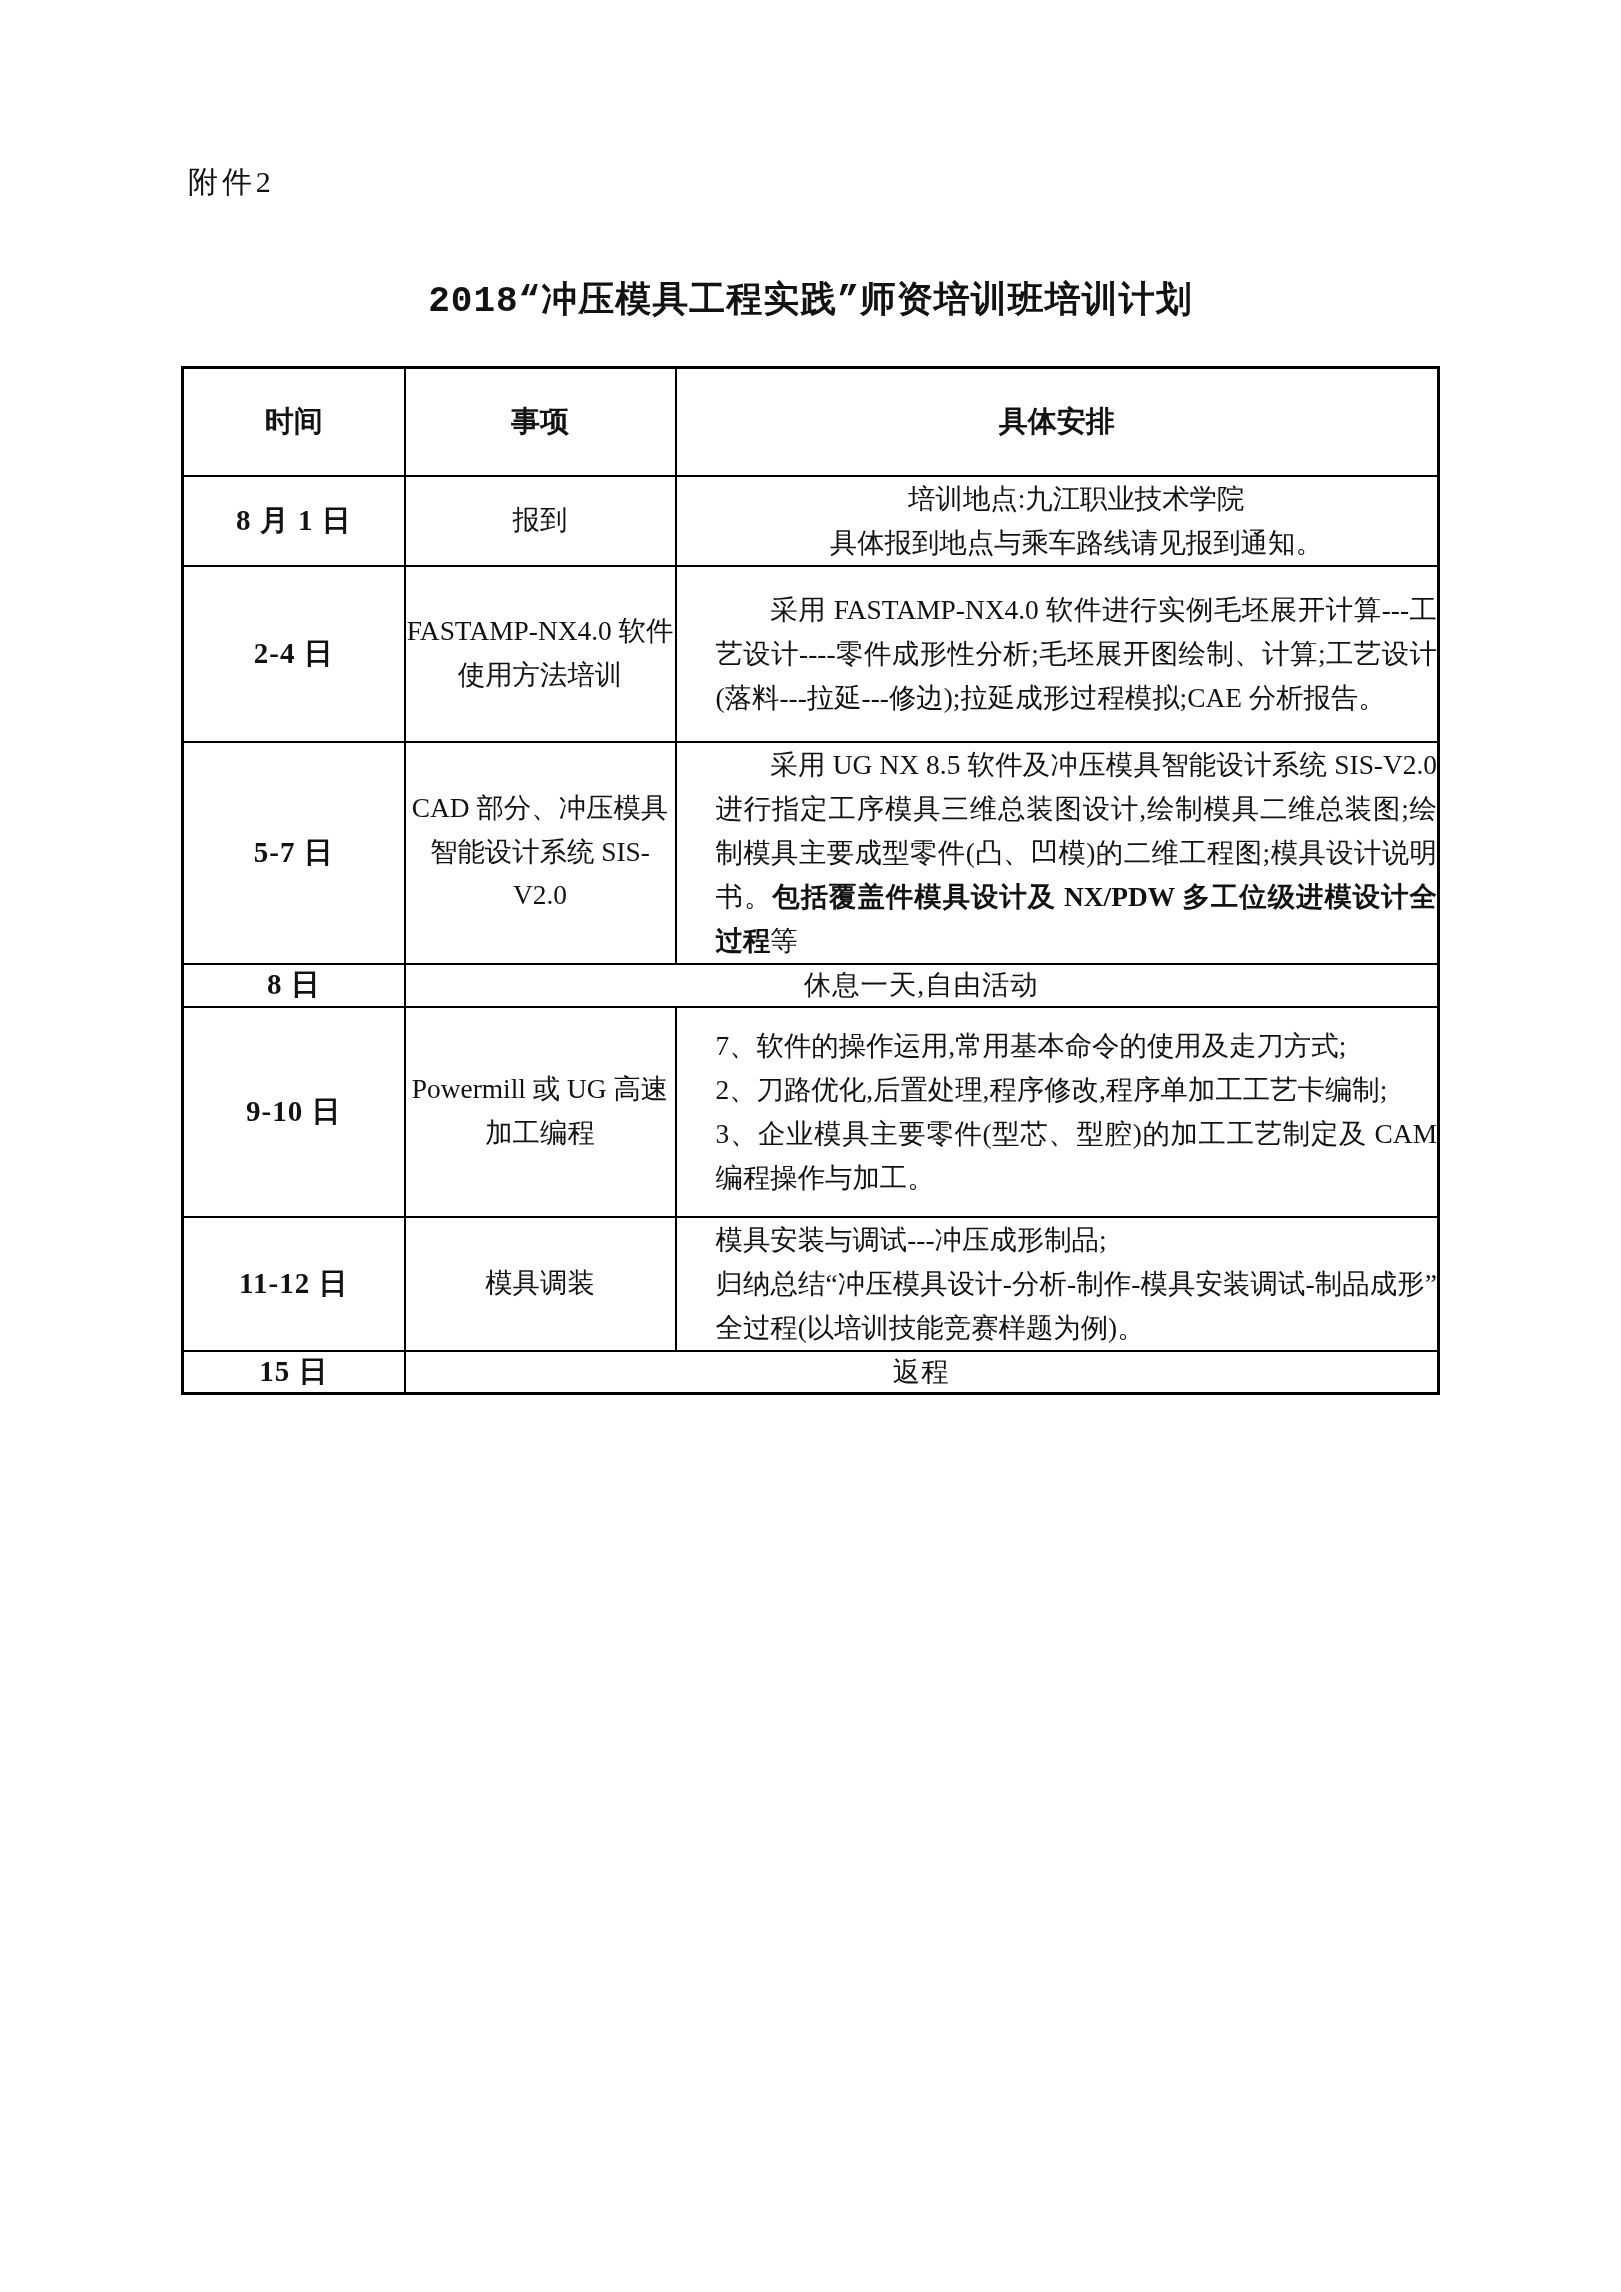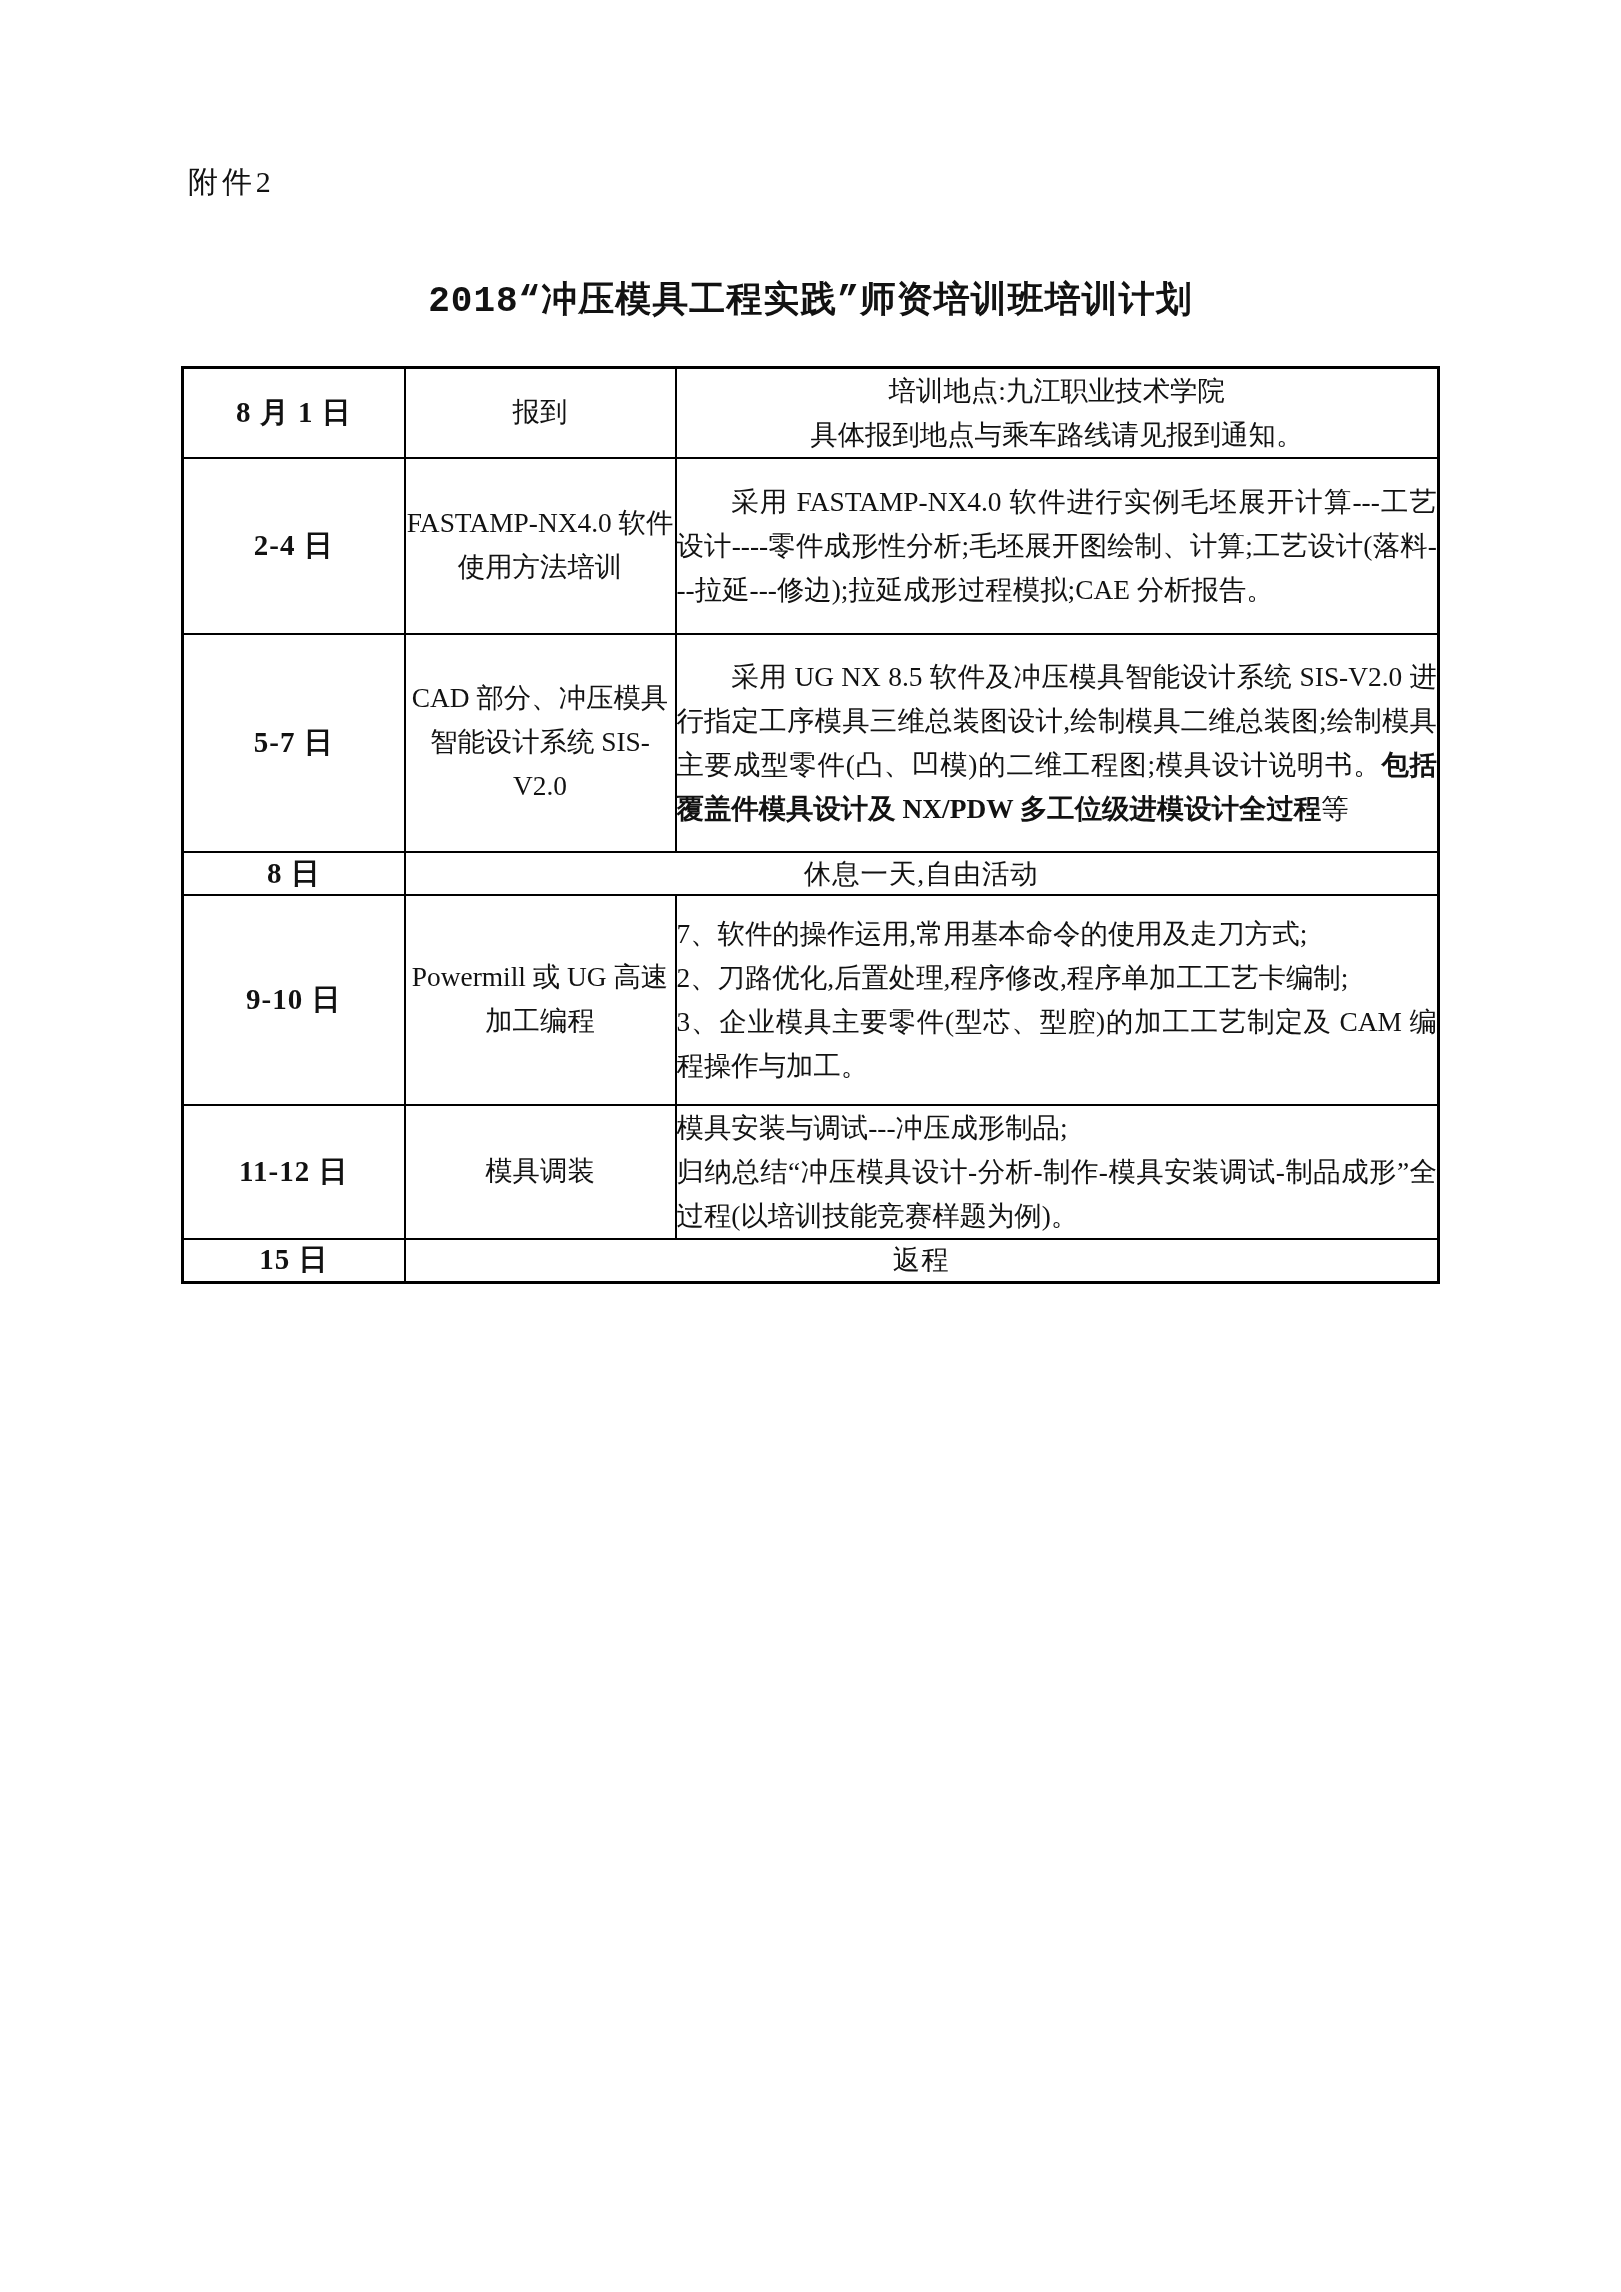--- a/index.html
+++ b/index.html
@@ -40,21 +40,21 @@
   }
   .c-item{
     font-size:27.4px;text-align:center;
     padding:5.9px 13.7px;line-height:1.6;
   }
   .c-arr{
     font-size:27.4px;line-height:44px;
     padding:3.9px 13.7px;text-align:justify;
   }
   .c-arr.center{text-align:center;}
-  .c-arr p{margin:0;}
+  .c-arr p{margin:0;padding-left:39px;}
   .p-indent{text-indent:2em;}
   .bold-seg{font-weight:bold;}
   .c-merged{
     font-size:27.4px;text-align:center;letter-spacing:1px;
   }
   .page-number{
     position:absolute;left:0;top:2135px;width:100%;
     text-align:center;font-size:26.5px;
   }
 </style>
@@ -68,20 +68,25 @@
   <h1 class="doc-title">2018“冲压模具工程实践”师资培训班培训计划</h1>
 
   <table class="schedule">
     <colgroup>
       <col style="width:222px">
       <col style="width:271px">
       <col style="width:763px">
     </colgroup>
 
     <tbody>
+        <tr style="height:108px">
+      <th>时间</th>
+      <th>事项</th>
+      <th>具体安排</th>
+    </tr>
 
     <tr style="height:90px">
       <td class="c-time">8 月 1 日</td>
       <td class="c-item">报到</td>
       <td class="c-arr center">
         <p>培训地点:九江职业技术学院</p>
         <p>具体报到地点与乘车路线请见报到通知。</p>
       </td>
     </tr>
 

